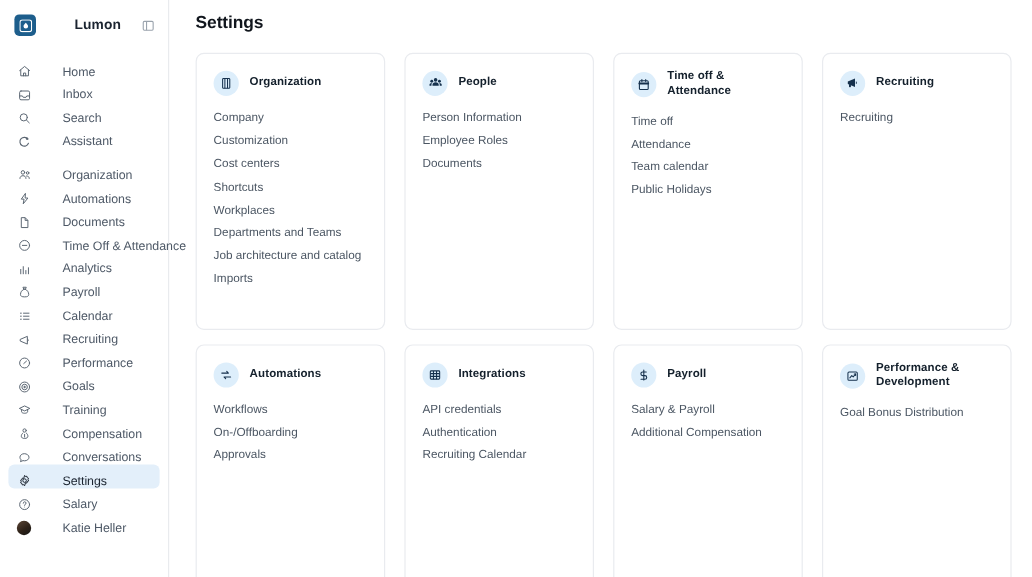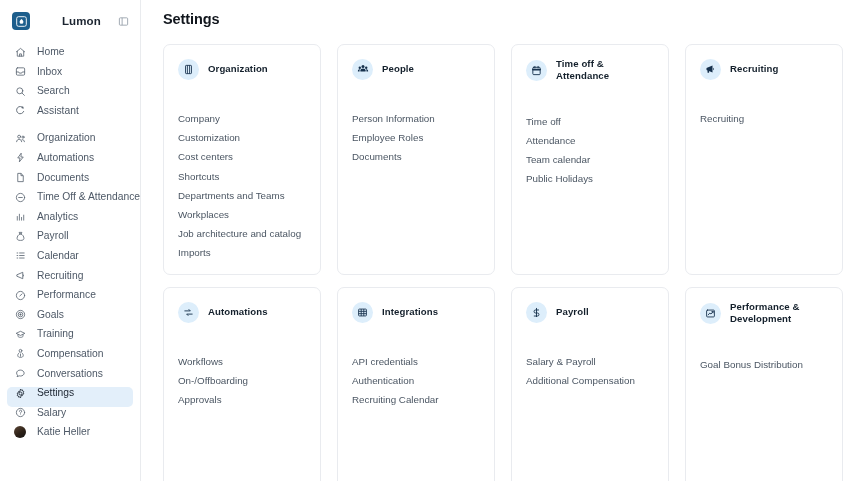--- a/index.html
+++ b/index.html
@@ -47,22 +47,22 @@
   .panel-toggle {
     width: 14px; height: 14px;
     display: flex; align-items: center; justify-content: center;
     color: #9aa3ad;
     cursor: pointer;
   }
 
   .nav { padding: 6px 7px 0 7px; }
   .nav-group { margin-bottom: 8px; }
   .nav-item {
-    display: flex; align-items: flex-start;
-    gap: 11px;
+    display: flex; align-items: flex-end;
+    gap: 26px;
     height: 19.6px;
     padding: 0 7px;
     border-radius: 5px;
     color: #4d5866;
     font-size: 10.3px;
     cursor: pointer;
     white-space: nowrap;
     margin-bottom: 0px;
   }
   .nav-item .ico {
@@ -178,21 +178,21 @@
   }
   .card-links { display: flex; flex-direction: column; }
   .card-link {
     font-size: 9.8px;
     color: #4b5663;
     line-height: 1;
     padding: 4.2px 0 5.2px 0;
     cursor: pointer;
     white-space: nowrap;
   }
-  .card-link:first-child { padding-top: 1px; margin-top: 20px; }
+  .card-link:first-child { padding-top: 1px; }
 </style>
 </head>
 <body>
 
 <div class="app">
 
   <aside class="sidebar">
 
     <div class="brand">
       <span class="brand-logo">
@@ -422,22 +422,22 @@
                 <line x1="14.4" y1="3" x2="14.4" y2="21"></line>
               </svg>
           </span>
           <span class="card-title">Organization</span>
         </div>
         <div class="card-links">
           <a class="card-link">Company</a>
           <a class="card-link">Customization</a>
           <a class="card-link">Cost centers</a>
           <a class="card-link">Shortcuts</a>
+          <a class="card-link">Workplaces</a>
           <a class="card-link">Departments and Teams</a>
-          <a class="card-link">Workplaces</a>
           <a class="card-link">Job architecture and catalog</a>
           <a class="card-link">Imports</a>
         </div>
       </section>
 
       <section class="card">
         <div class="card-head">
           <span class="card-ico">
             <svg width="12" height="12" viewBox="0 0 24 24" fill="currentColor">
                 <circle cx="12" cy="7.2" r="3"></circle>

